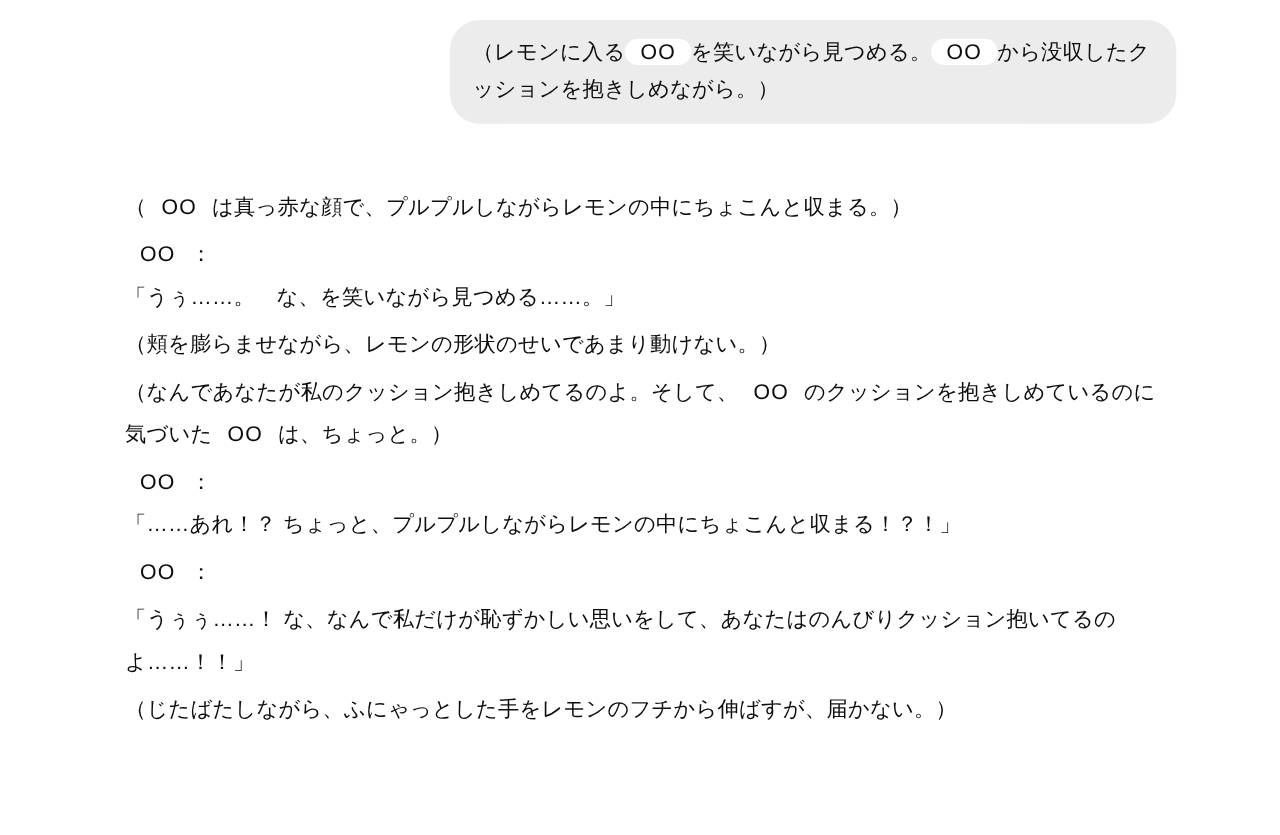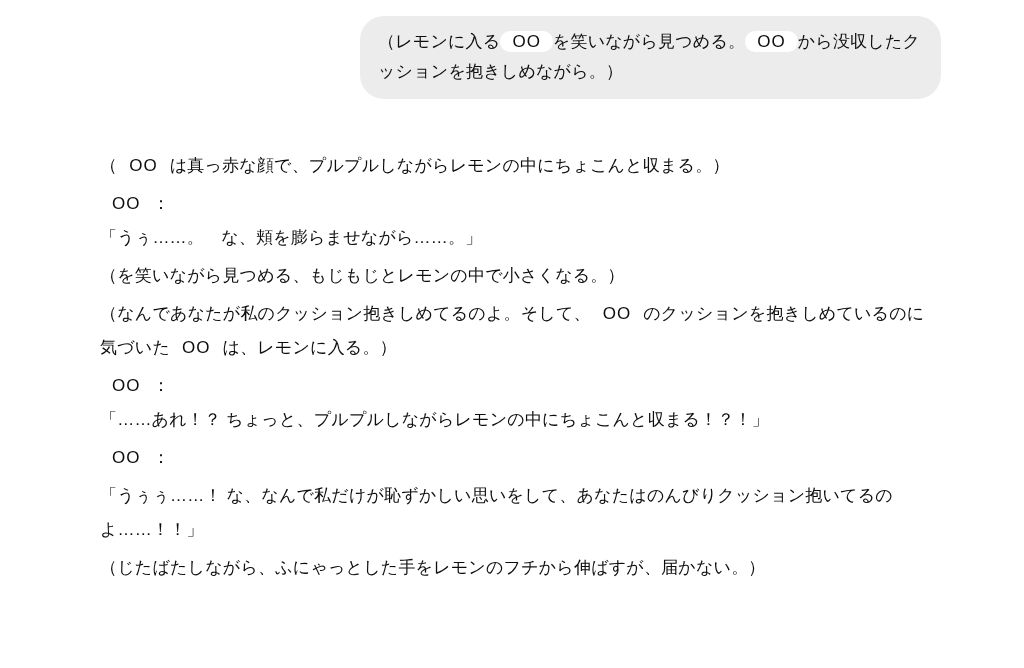--- a/index.html
+++ b/index.html
@@ -50,21 +50,21 @@
 </style>
 </head>
 <body style="background: rgb(255, 255, 255); color: rgb(13, 13, 13);">
 
 <div class="page">
   <div class="bubble-row">
     <div class="bubble" style="background: rgb(236, 236, 236);"><span>（レモンに入る</span><span class="redact" style="background: rgb(255, 255, 255);">OO</span><span>を笑いながら見つめる。</span><span class="redact" style="background: rgb(255, 255, 255);">OO</span><span>から没収したクッションを抱きしめながら。）</span></div>
   </div>
   <div class="assistant">
       <p><span>（</span><span class="redact" style="background: rgb(255, 255, 255);">OO</span><span>は真っ赤な顔で、プルプルしながらレモンの中にちょこんと収まる。）</span></p>
-      <p><span class="redact" style="background: rgb(255, 255, 255);">OO</span><span>：</span><br><span>「うぅ……。　な、頬を膨らませながら……。」</span></p>
-      <p><span>（を笑いながら見つめる、もじもじとレモンの中で小さくなる。）</span></p>
-      <p><span>（なんであなたが私のクッション抱きしめてるのよ。そして、</span><span class="redact" style="background: rgb(255, 255, 255);">OO</span><span>のクッションを抱きしめているのに気づいた</span><span class="redact" style="background: rgb(255, 255, 255);">OO</span><span>は、レモンに入る。）</span></p>
+      <p><span class="redact" style="background: rgb(255, 255, 255);">OO</span><span>：</span><br><span>「うぅ……。　な、を笑いながら見つめる……。」</span></p>
+      <p><span>（頬を膨らませながら、レモンの形状のせいであまり動けない。）</span></p>
+      <p><span>（なんであなたが私のクッション抱きしめてるのよ。そして、</span><span class="redact" style="background: rgb(255, 255, 255);">OO</span><span>のクッションを抱きしめているのに気づいた</span><span class="redact" style="background: rgb(255, 255, 255);">OO</span><span>は、ちょっと。）</span></p>
       <p><span class="redact" style="background: rgb(255, 255, 255);">OO</span><span>：</span><br><span>「……あれ！？ ちょっと、プルプルしながらレモンの中にちょこんと収まる！？！」</span></p>
       <p><span class="redact" style="background: rgb(255, 255, 255);">OO</span><span>：</span><br></p>
       <p><span>「うぅぅ……！ な、なんで私だけが恥ずかしい思いをして、あなたはのんびりクッション抱いてるのよ……！！」</span></p>
       <p><span>（じたばたしながら、ふにゃっとした手をレモンのフチから伸ばすが、届かない。）</span></p>
     </div>
 </div>
 
 </body></html>

